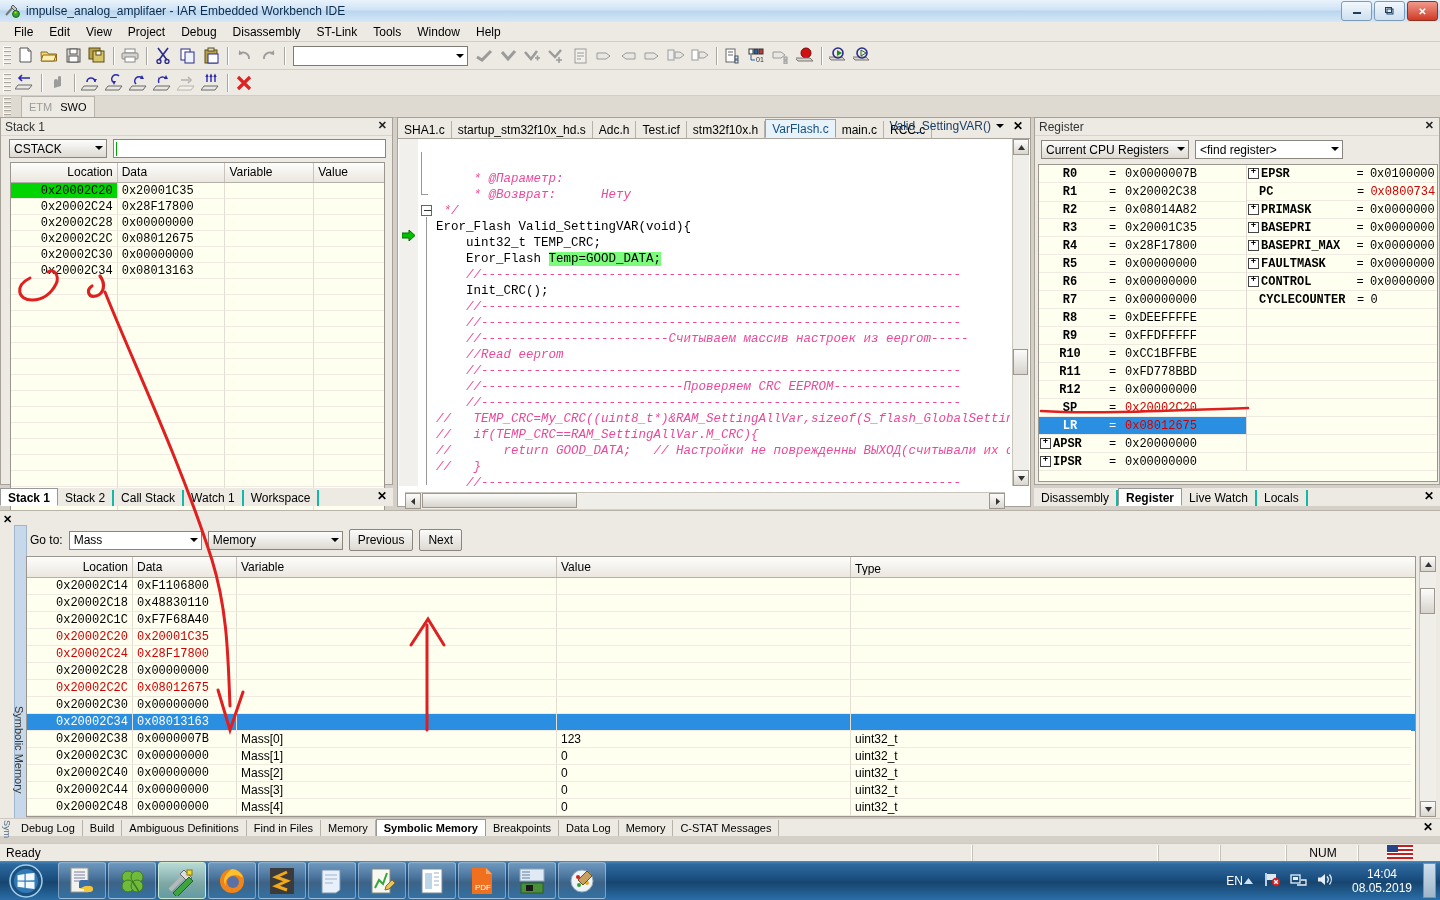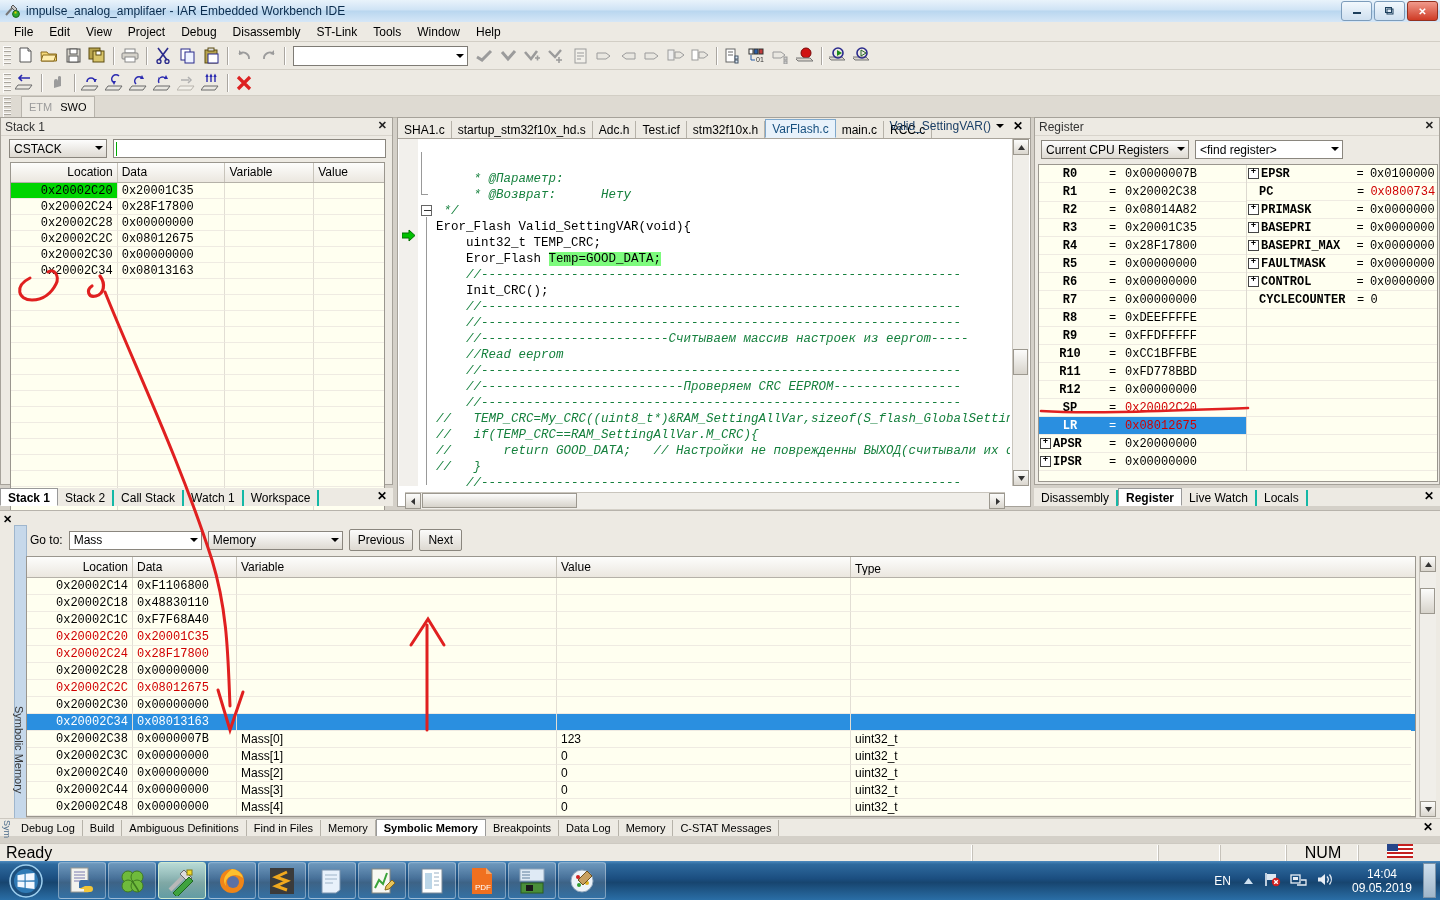--- a/index.html
+++ b/index.html
@@ -71,37 +71,37 @@
   .tabstrip .tab{font-size:12px;padding:1px 7px 1px 7px;border-right:2px solid #14b8a6;height:16px;line-height:15px;
     box-sizing:border-box;color:#000;}
   .tabstrip .tab.active{background:#fff;border:1px solid #999;border-bottom:1px solid #fff;font-weight:bold;height:18px;line-height:16px;}
   .tabstrip .closeX{position:absolute;right:6px;top:1px;font-weight:bold;}
 
   
   .edtabs{display:flex;align-items:flex-end;height:20px;background:#edeae3;border-bottom:1px solid #a9a49b;position:relative;}
   .edtab{font-size:12px;padding:2px 6px;border-right:1px solid #b6b2a9;height:17px;line-height:14px;box-sizing:border-box;}
   .edtab.active{background:#e8f2fb;border:1px solid #7fa8cc;border-bottom:1px solid #e8f2fb;color:#17507f;height:19px;}
   .code{font-family:"Liberation Mono",monospace;font-size:12.5px;background:#fff;white-space:pre;}
-  .c-cmt{color:#15803d;font-style:italic;}
+  .c-cmt{color:#ec4899;font-style:italic;}
   .hl-exec{background:#7dfb7d;}
 
   
   .sbv{position:absolute;width:16px;background:#f0eee9;border-left:1px solid #c9c5bd;}
   .sbh{position:absolute;height:16px;background:#f0eee9;border-top:1px solid #c9c5bd;}
   .sbbtn{width:16px;height:16px;background:linear-gradient(to bottom,#fcfcfb,#dad6ce);border:1px solid #9c988f;
     box-sizing:border-box;display:flex;align-items:center;justify-content:center;}
   .sbthumb{background:linear-gradient(to bottom,#fcfcfb,#d7d3cb);border:1px solid #9c988f;box-sizing:border-box;}
 
   
   .btabs{position:absolute;left:0;top:818px;width:1440px;height:17px;background:#edeae3;
     display:flex;align-items:flex-end;border-top:1px solid #cdc9c1;}
   .btab{font-size:11px;padding:1px 7px;border-right:1px solid #b6b2a9;height:16px;line-height:14px;box-sizing:border-box;}
   .btab.active{background:#fff;border:1px solid #9a9a9a;border-bottom:none;font-weight:bold;height:17px;}
   .statusbar{position:absolute;left:0;top:843px;width:1440px;height:18px;background:#edeae3;
-    border-top:1px solid #cdc9c1;display:flex;align-items:center;font-size:16px;}
+    border-top:1px solid #cdc9c1;display:flex;align-items:center;font-size:12px;}
   .stcell{height:16px;border-left:1px solid #c6c2ba;box-shadow:-1px 0 0 #fff;display:flex;align-items:center;justify-content:center;}
 
   
   .taskbar{position:absolute;left:0;top:861px;width:1440px;height:39px;
     background:linear-gradient(to bottom,#4e8bbf 0%,#2e6a9e 8%,#1b4e80 45%,#17456f 55%,#2a6ea6 100%);
     display:flex;align-items:center;}
   .tkbtn{width:46px;height:35px;margin-right:2px;border:1px solid rgba(255,255,255,.35);border-radius:3px;
     background:linear-gradient(to bottom,rgba(255,255,255,.30),rgba(255,255,255,.06));
     display:flex;align-items:center;justify-content:center;position:relative;}
   .tkbtn.active{background:linear-gradient(to bottom,rgba(230,255,230,.75),rgba(170,220,170,.45));border-color:#cfe9cf;}
@@ -1158,21 +1158,21 @@
         <circle cx="15" cy="15" r="11" fill="#eef3f8" stroke="#8fa6bb"></circle>
         <circle cx="11" cy="11" r="2" fill="#d02020"></circle>
           <circle cx="18" cy="10" r="2" fill="#2060d0"></circle>
         <circle cx="20" cy="17" r="2" fill="#e0b020"></circle>
           <circle cx="12" cy="19" r="2" fill="#30a030"></circle>
         <path d="M20 5 l5 5 l-9 9 l-5 -5 Z" fill="#c8a060" stroke="#6b5020"></path>
       </svg>
     </div>
 
     <div class="tray">
-      <span style="margin-right:12px;">EN</span>
+      <span style="margin-right:0;">EN</span>
       <span style="margin-right:10px;">
         <svg width="11" height="8">
             <path d="M5.5 1 L10 7 L1 7 Z" fill="#cfe2f2"></path>
           </svg></span>
       <span style="margin-right:9px;">
         <svg width="17" height="15" viewBox="0 0 17 15">
           <path d="M2 1 v13" stroke="#e8eef5" stroke-width="1.6"></path>
           <path d="M3 2 h9 v6 h-9 Z" fill="#dde8f3"></path>
           <circle cx="12" cy="10" r="4.2" fill="#d02020"></circle>
           <path d="M10.2 8.2 L13.8 11.8 M13.8 8.2 L10.2 11.8" stroke="#fff" stroke-width="1.4"></path>
@@ -1183,21 +1183,21 @@
           <rect x="3" y="5" width="5" height="3" fill="#e8eef5"></rect>
           <path d="M11 8 h5 v5 h-9" stroke="#e8eef5" stroke-width="1.3" fill="none"></path>
         </svg></span>
       <span style="margin-right:12px;">
         <svg width="17" height="15" viewBox="0 0 17 15">
           <path d="M2 5.5 h3 l4 -3.5 v11 l-4 -3.5 h-3 Z" fill="#e8eef5"></path>
           <path d="M11 4.5 a4.5 4.5 0 0 1 0 6 M13.5 2.5 a8 8 0 0 1 0 10" stroke="#e8eef5" stroke-width="1.3" fill="none"></path>
         </svg></span>
       <div class="clock">
         <div>14:04</div>
-        <div>09.05.2019</div>
+        <div>08.05.2019</div>
       </div>
       <div style="width:11px;height:33px;margin-left:4px;background:linear-gradient(to bottom,#cfe0ee,#9fb6c9);border:1px solid #7b93a8;"></div>
     </div>
   </div>
 
   <svg class="anno">
 
     <path d="M30 278 C14 286 18 300 32 300 C44 300 52 292 56 284 C60 276 54 268 48 272" stroke="#e02020" stroke-width="3" fill="none" stroke-linecap="round"></path>
     <path d="M100 276 C106 284 104 294 96 296 C88 298 86 290 92 286" stroke="#e02020" stroke-width="3.2" fill="none" stroke-linecap="round"></path>
 

